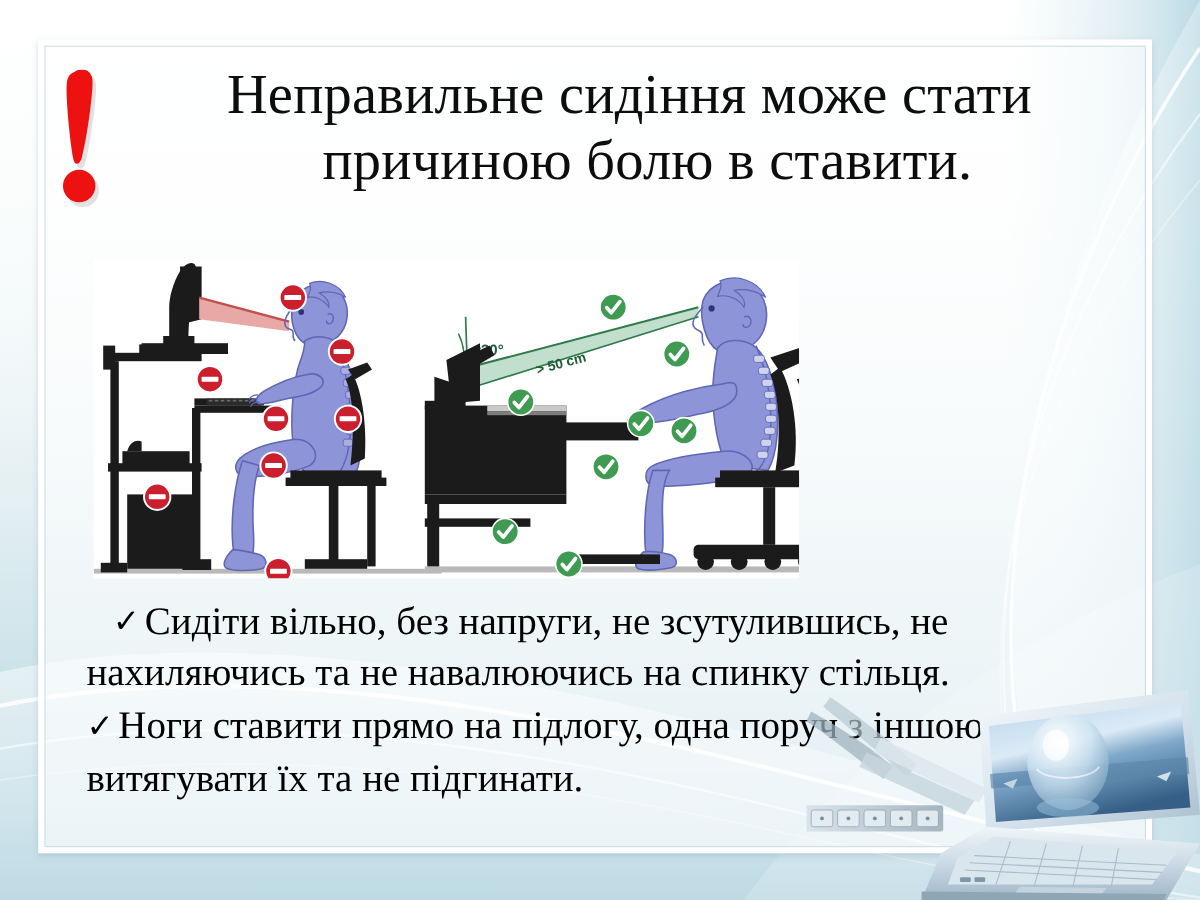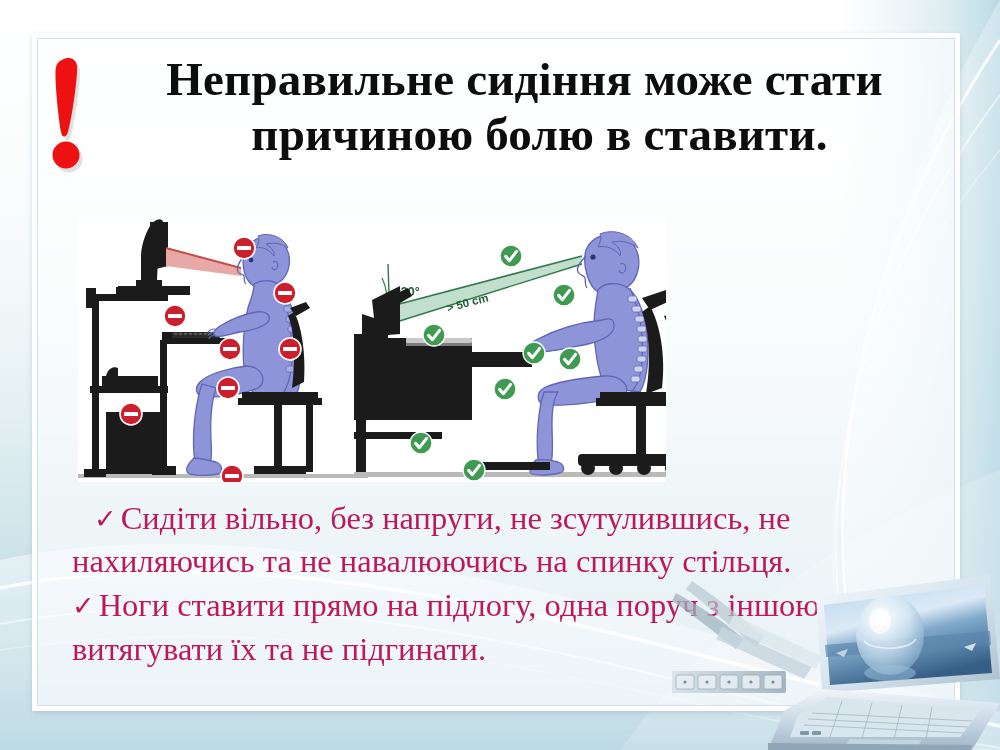--- a/index.html
+++ b/index.html
@@ -53,40 +53,40 @@
     margin-left:62px;
     width:845px;
     text-align:center;
     font-family:"Liberation Serif", serif;
     font-size:47px;
     line-height:1.17;
     font-weight:400;
     color:#0d0d0d;
     letter-spacing:.2px;
   }
-  #title-line-1, #title-line-2 { display:block; white-space:nowrap;font-weight:bold; }
+  #title-line-1, #title-line-2 { display:block; white-space:nowrap; }
   #title-line-2 { margin-left:30px; }
 
   
   #illustration-panel {
     position:absolute;
     left:78px; top:216px; width:588px; height:266px;
     background:#ffffff;
     overflow:hidden;
   }
   #illustration-svg { display:block; width:588px; height:266px; }
 
   
   #bullets {
     position:absolute;
     left:72px; top:497px; width:878px;
     font-family:"Liberation Serif", serif;
     font-size:32.5px;
     line-height:1.33;
-    color:#be185d;
+    color:#000000;
   }
   .bullet-row { display:block; }
   .tick-glyph {
     font-family:"DejaVu Sans", sans-serif;
     font-size:27px;
     padding-right:4px;
     vertical-align:1px;
   }
   #bullet-1 { text-indent:22px; }
   #bullet-2 { margin-top:1px; }

